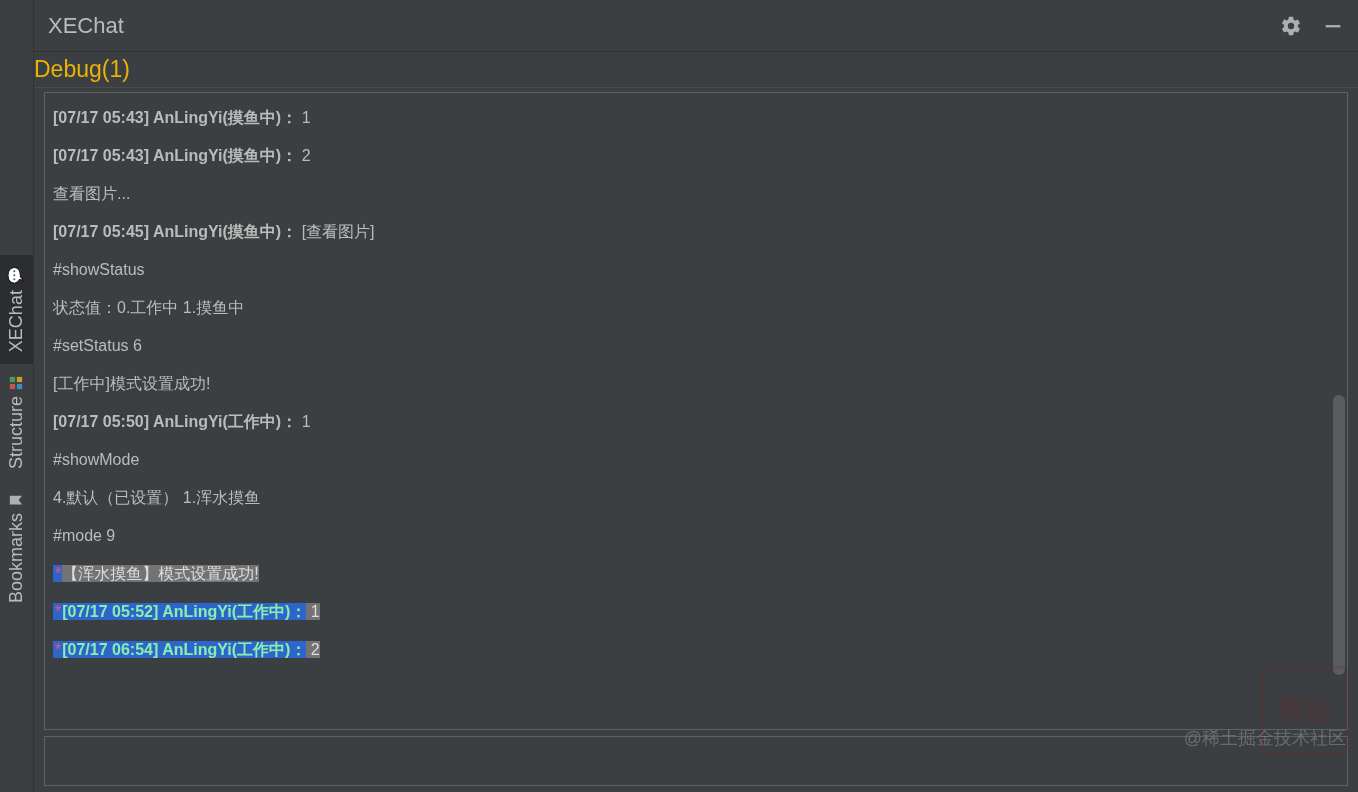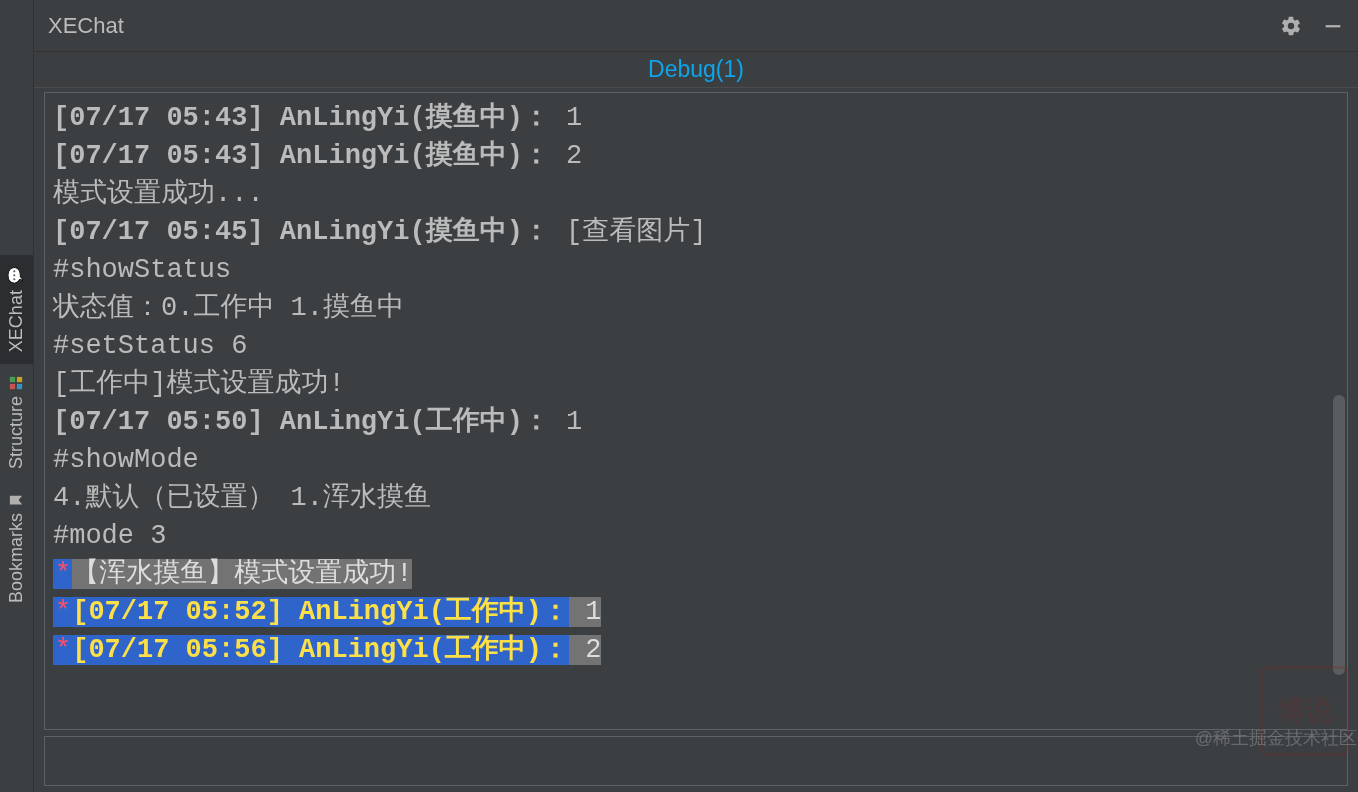--- a/index.html
+++ b/index.html
@@ -63,49 +63,48 @@
     align-items: center;
   }
   .titlebar-icon {
     color: #afafaf;
     cursor: pointer;
     display: inline-flex;
   }
   .tabstrip {
     height: 36px;
     display: flex;
-    justify-content: center;
     align-items: center;
     font-size: 23px;
-    color: #0ea5e9;
+    color: #eab308;
     border-bottom: 1px solid #4b4b4b;
   }
   .content {
     flex: 1;
     margin: 4px 10px 6px 10px;
     border: 1px solid #5e6163;
     background: #3c3f41;
     overflow: hidden;
     position: relative;
   }
   .chat {
     padding: 6px 8px 8px 8px;
-    font-size: 27px;
+    font-size: 16px;
     line-height: 38px;
     color: #bbbbbb;
-    font-family: Liberation Mono, monospace;
+    font-family: Liberation Sans, sans-serif;
     height: 100%;
     overflow-y: auto;
   }
   .line { white-space: pre-wrap; }
   .bold { font-weight: 700; color: #bbbbbb; }
   .link { cursor: pointer; text-align: right; }
   .hl-star { color: #ff4d6a; background: #2f65ca; padding: 0 1px 0 2px; }
   .hl-text { background: #737373; color: #dddddd; }
-  .hl-bold { background: #2f65ca; color: #fde047; font-weight: 700; }
+  .hl-bold { background: #2f65ca; color: #86efac; font-weight: 700; }
   .scrollbar-track {
     position: absolute;
     right: 2px;
     top: 2px;
     bottom: 2px;
     width: 14px;
   }
   .scrollbar-thumb {
     position: absolute;
     right: 0;
@@ -126,21 +125,21 @@
     height: 100%;
     background: transparent;
     border: none;
     outline: none;
     color: #bbbbbb;
     font-size: 20px;
     padding: 0 10px;
   }
   .watermark {
     position: absolute;
-    right: 1px;
+    right: 12px;
     bottom: 42px;
     font-size: 18px;
     color: #7b7e80;
     opacity: 0.7;
     pointer-events: none;
   }
   .watermark-stamp {
     position: absolute;
     right: 8px;
     bottom: 36px;
@@ -205,33 +204,33 @@
   </div>
 
   <div class="tabstrip">
     <span>Debug(1)</span>
   </div>
 
   <div class="content">
     <div class="chat" id="chat">
         <div class="line"><span class="bold">[07/17 05:43] AnLingYi(摸鱼中)：</span><span> 1</span></div>
         <div class="line"><span class="bold">[07/17 05:43] AnLingYi(摸鱼中)：</span><span> 2</span></div>
-        <div class="line">模式设置成功...</div>
+        <div class="line">查看图片...</div>
         <div class="line"><span class="bold">[07/17 05:45] AnLingYi(摸鱼中)：</span><span class="link"> [查看图片]</span></div>
         <div class="line">#showStatus</div>
         <div class="line">状态值：0.工作中 1.摸鱼中</div>
         <div class="line">#setStatus 6</div>
         <div class="line">[工作中]模式设置成功!</div>
         <div class="line"><span class="bold">[07/17 05:50] AnLingYi(工作中)：</span><span> 1</span></div>
         <div class="line">#showMode</div>
         <div class="line">4.默认（已设置） 1.浑水摸鱼</div>
-        <div class="line">#mode 3</div>
+        <div class="line">#mode 9</div>
         <div class="line"><span><span class="hl-star">*</span><span class="hl-text">【浑水摸鱼】模式设置成功!</span></span></div>
         <div class="line"><span><span class="hl-star">*</span><span class="hl-bold">[07/17 05:52] AnLingYi(工作中)：</span><span class="hl-text"> 1</span></span></div>
-        <div class="line"><span><span class="hl-star">*</span><span class="hl-bold">[07/17 05:56] AnLingYi(工作中)：</span><span class="hl-text"> 2</span></span></div>
+        <div class="line"><span><span class="hl-star">*</span><span class="hl-bold">[07/17 06:54] AnLingYi(工作中)：</span><span class="hl-text"> 2</span></span></div>
       </div>
     <div class="scrollbar-track">
       <div class="scrollbar-thumb"></div>
     </div>
   </div>
 
   <div class="inputbar">
     <input type="text" value="" style="">
   </div>
 

